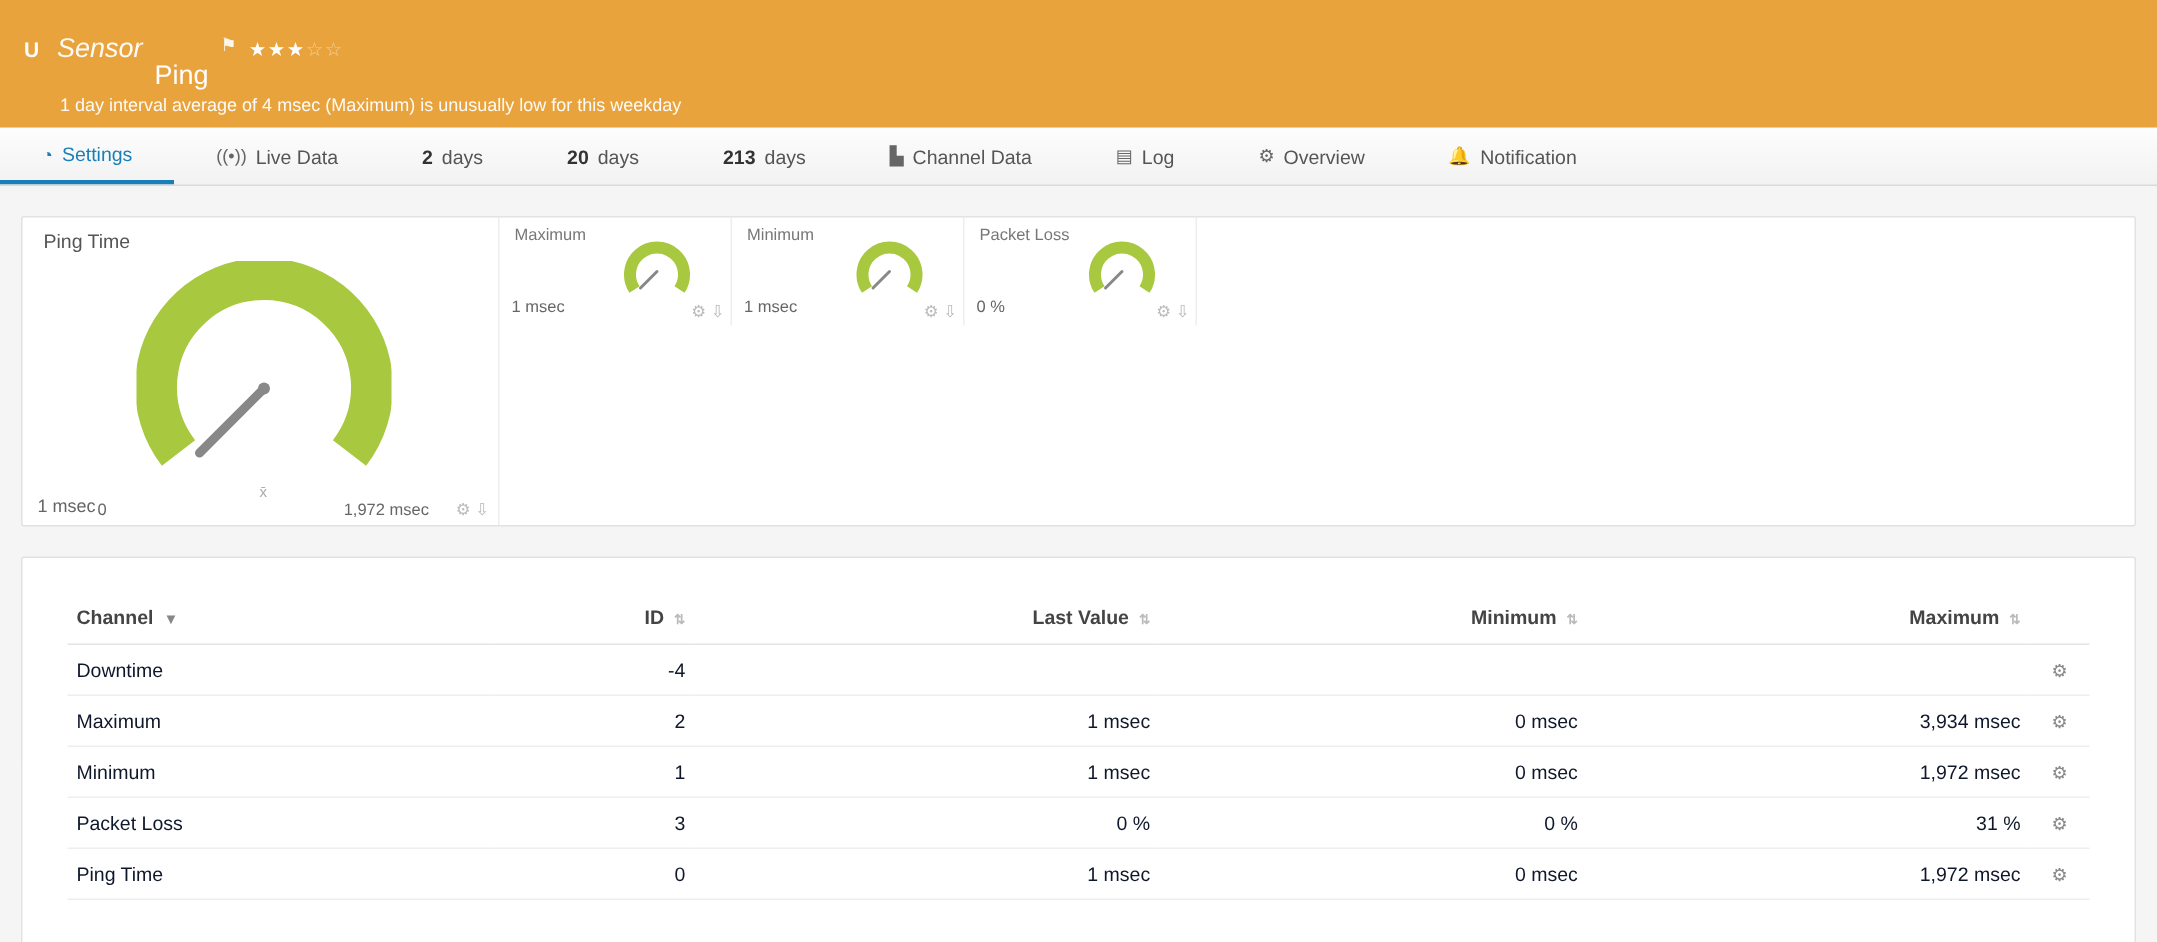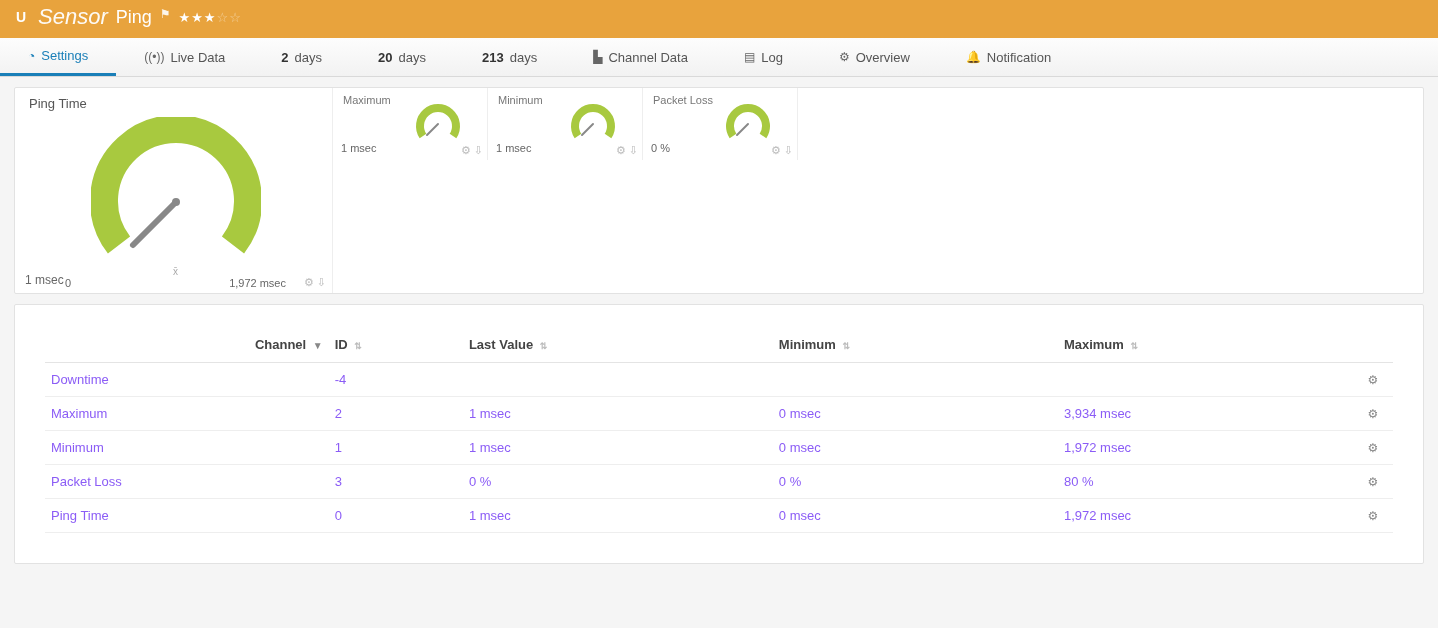--- a/index.html
+++ b/index.html
@@ -24,22 +24,22 @@
   .status-square {
     width: 18px; height: 18px;
     background: #e8a33d;
     color: #fff;
     font-weight: bold;
     text-align: center;
     line-height: 18px;
     border-radius: 2px;
     font-size: 14px;
   }
-  .sensor-label { font-style: italic; font-size: 22px; opacity: .95; }
-  .sensor-name  { font-size: 18px; font-weight: 400; }
+  .sensor-label { font-style: italic; font-size: 18px; opacity: .95; }
+  .sensor-name  { font-size: 18px; font-weight: 400; margin-top: 36px; }
   .flag-icon    { font-size: 12px; opacity: .9; margin-top:-6px; cursor:pointer;}
   .stars        { font-size: 13px; letter-spacing: 1px; cursor:pointer;}
   .stars .empty { opacity: .45; }
   .header-sub   { font-size: 12px; margin-left: 28px; margin-top: 2px; opacity: .95;}
   
   .tabs {
     display: flex;
     border-bottom: 1px solid #d9d9d9;
     background: linear-gradient(#fdfdfd,#f2f2f2);
     font-size: 13px;
@@ -56,21 +56,21 @@
   }
   .tab .b { font-weight: 700; color:#333;}
   .tab.active {
     color: #1a7fb8;
     border-bottom: 3px solid #1a7fb8;
   }
   .tab.active .tab-icon { color:#1a7fb8;}
   .tab-icon { font-size: 12px; color:#666;}
   
   .panel {
-    margin: 10px 14px;
+    margin: 20px 14px;
     background: #fff;
     border: 1px solid #e2e2e2;
     border-radius: 2px;
   }
   .gauges {
     display:flex;
     align-items:flex-start;
   }
   .gauge-main {
     width: 318px;
@@ -102,46 +102,47 @@
   .gauge-small .gauge-title { font-size:11px; color:#777;}
   .gauge-small .gauge-readout{
     position:absolute; left:8px; bottom:6px; font-size:11px; color:#666;
   }
   .gauge-small svg { position:absolute; right:26px; top:14px;}
   .gauge-small .gauge-ctrls { right:4px; bottom:3px;}
   
   .tbl-wrap { padding: 24px 30px 30px 30px;}
   table { width:100%; border-collapse: collapse; }
   th {
-    text-align:right; font-weight:600; color:#444; font-size:13px;
+    text-align:left; font-weight:600; color:#444; font-size:13px;
     padding: 8px 6px 10px 6px; border-bottom:1px solid #e4e4e4;
     white-space:nowrap;
   }
   th.sortable{cursor:pointer;}
-  th.r, td.r { text-align:left;}
+  th.r, td.r { text-align:right;}
   td {
-    padding: 9px 6px; border-bottom:1px solid #eee; font-size:13px; color:#8b5cf6;
+    padding: 9px 6px; border-bottom:1px solid #eee; font-size:13px; color:#0f172a;
   }
   .sort-ind { font-size:10px; color:#888; margin-left:3px;}
   .sort-arrows{ font-size:9px; color:#bbb; margin-left:3px;}
   .row-gear { color:#888; font-size:12px; cursor:pointer; text-align:center; width:40px;}
 </style>
 </head>
 <body>
 
 <div class="header">
   <div class="header-top">
     <div class="status-square">U</div>
     <span class="sensor-label">Sensor</span>
     <span class="sensor-name">Ping</span>
     <span class="flag-icon">⚑</span>
     <span class="stars">
       <span>★★★</span><span class="empty">☆☆</span>
     </span>
   </div>
+  <div class="header-sub">1 day interval average of 4 msec (Maximum) is unusually low for this weekday</div>
 </div>
 
 <div class="tabs">
   <div class="tab active">
     <span class="tab-icon">◔</span>
     <span>Settings</span>
   </div>
   <div class="tab">
     <span class="tab-icon">((•))</span>
     <span>Live Data</span>
@@ -289,21 +290,21 @@
             <td class="r">1 msec</td>
             <td class="r">0 msec</td>
             <td class="r">1,972 msec</td>
             <td class="row-gear">⚙</td>
           </tr>
           <tr>
             <td>Packet Loss</td>
             <td class="r">3</td>
             <td class="r">0 %</td>
             <td class="r">0 %</td>
-            <td class="r">80 %</td>
+            <td class="r">31 %</td>
             <td class="row-gear">⚙</td>
           </tr>
           <tr>
             <td>Ping Time</td>
             <td class="r">0</td>
             <td class="r">1 msec</td>
             <td class="r">0 msec</td>
             <td class="r">1,972 msec</td>
             <td class="row-gear">⚙</td>
           </tr>

